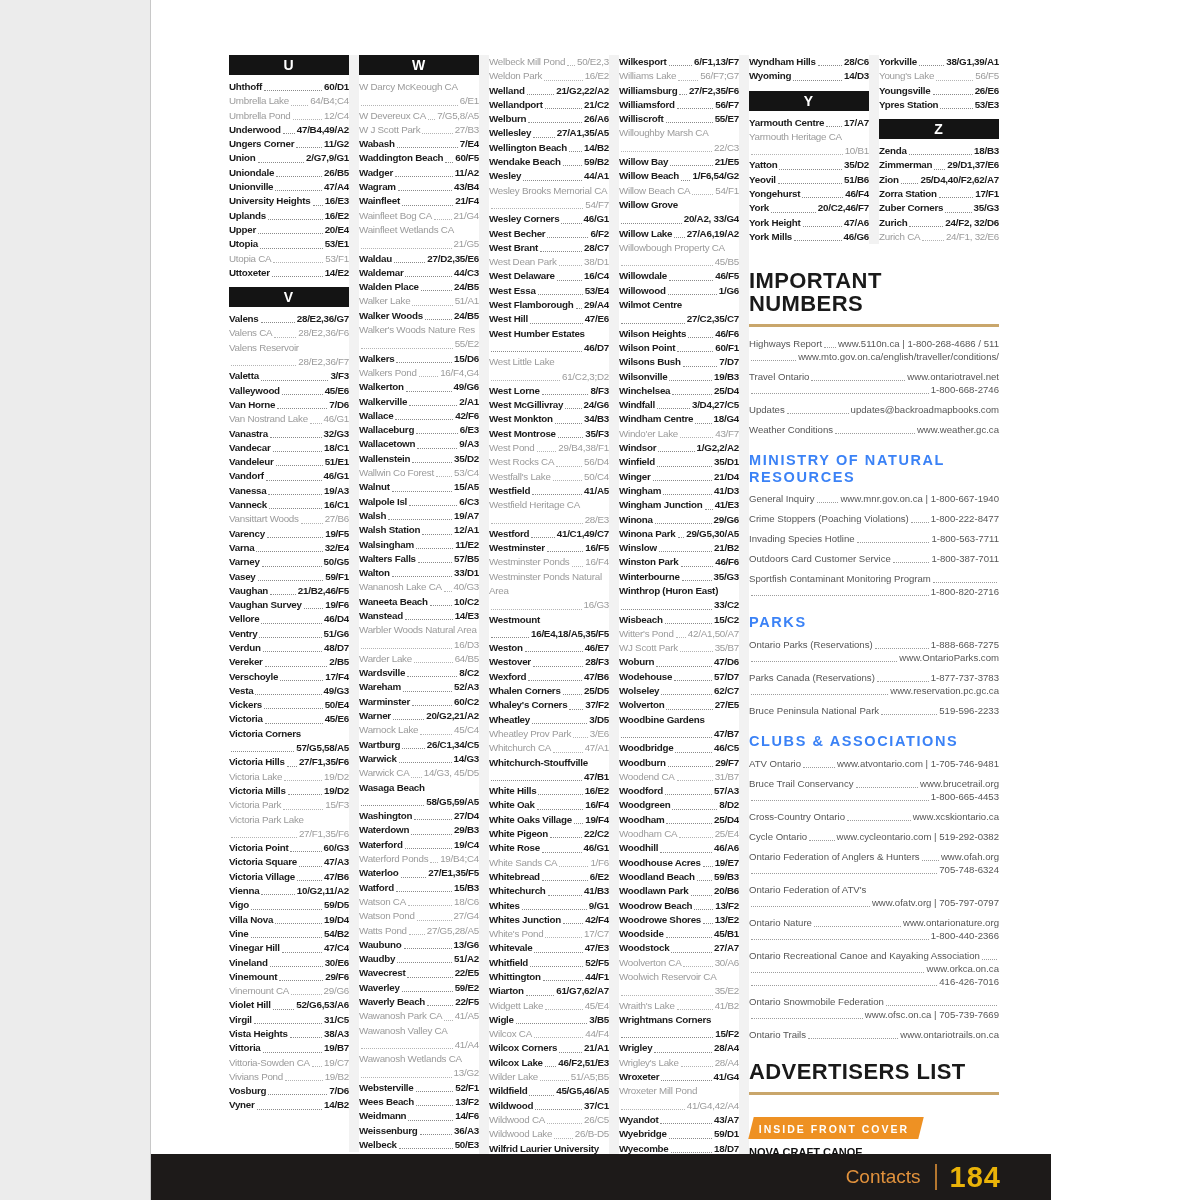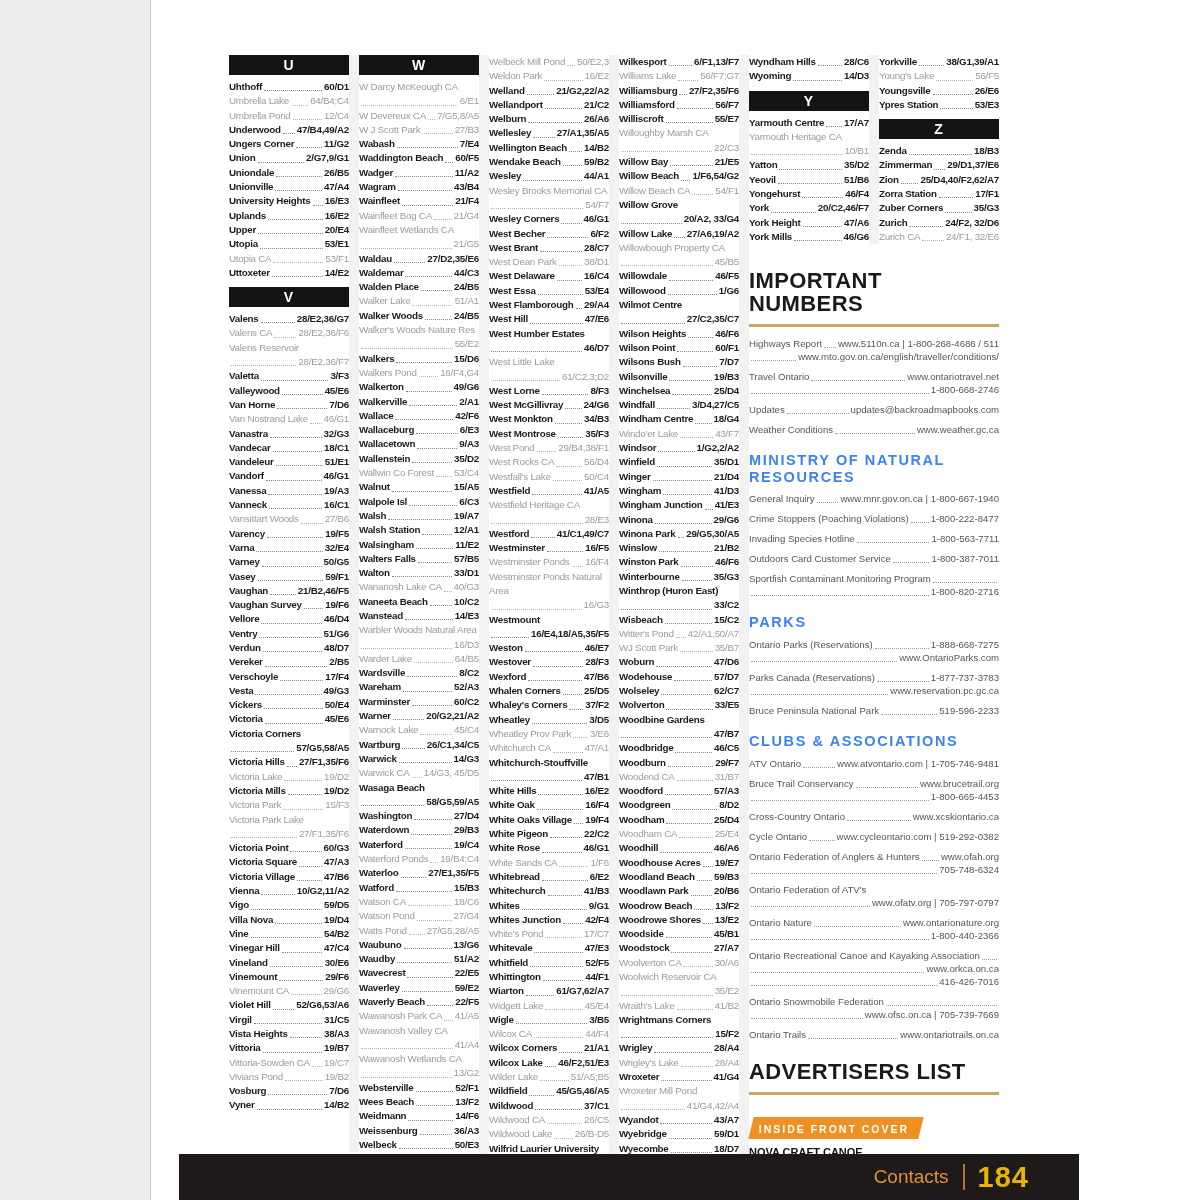--- a/index.html
+++ b/index.html
@@ -78,21 +78,21 @@
   .badge-wide > span {
     display:inline-block; transform:skewX(14deg);
     color:#fff; font-weight:bold; font-size:10.5px; letter-spacing:2px;
   }
   .adv-entry { margin-bottom:14px; }
   .adv-name { font-weight:bold; font-size:11px; color:#101010; line-height:15px; }
   .adv-line { font-size:10px; color:#6b6b6b; line-height:14.5px; }
   .footer {
     position:absolute; left:0; bottom:0; width:900px; height:46px;
     background:#1d1a19; display:flex; align-items:center;
-    justify-content:flex-end; padding-right:50px;margin-left:28px;
+    justify-content:flex-end; padding-right:50px;
   }
   .flabel { color:#e0913c; font-size:19px; margin-right:14px; }
   .fdiv { width:2px; height:26px; background:#b5772f; margin-right:13px; }
   .fpage { color:#eab308; font-weight:bold; font-size:29px; letter-spacing:1px; }
 </style>
 </head>
 <body>
 
 <div class="page">
   <div class="content">
@@ -1811,21 +1811,21 @@
           <span class="n">Wolseley</span>
           <span class="tail">
             <span class="dots"></span>
             <span class="r">62/C7</span>
           </span>
         </div>
         <div class="entry">
           <span class="n">Wolverton</span>
           <span class="tail">
             <span class="dots"></span>
-            <span class="r">33/E5</span>
+            <span class="r">27/E5</span>
           </span>
         </div>
         <div class="entry">
           <span class="n">Woodbine Gardens</span>
           <span class="tail">
             <span class="dots"></span>
             <span class="r">47/B7</span>
           </span>
         </div>
         <div class="entry">

